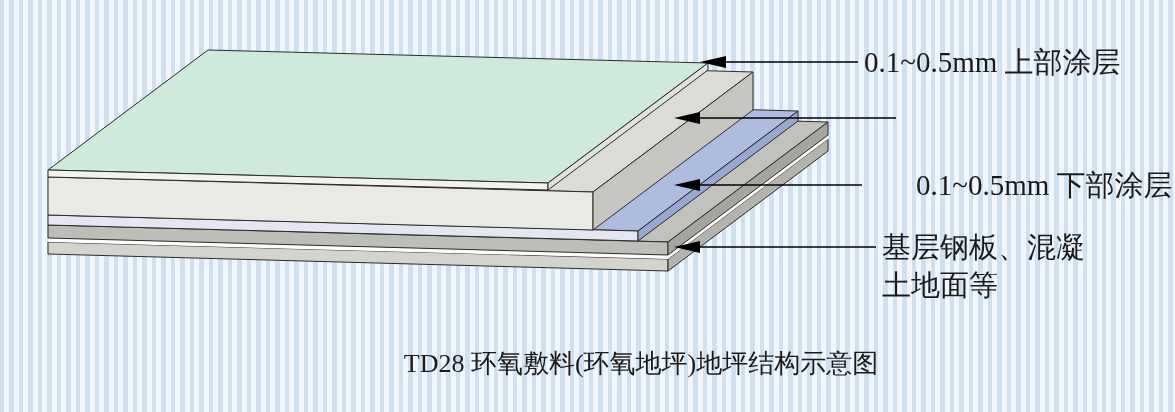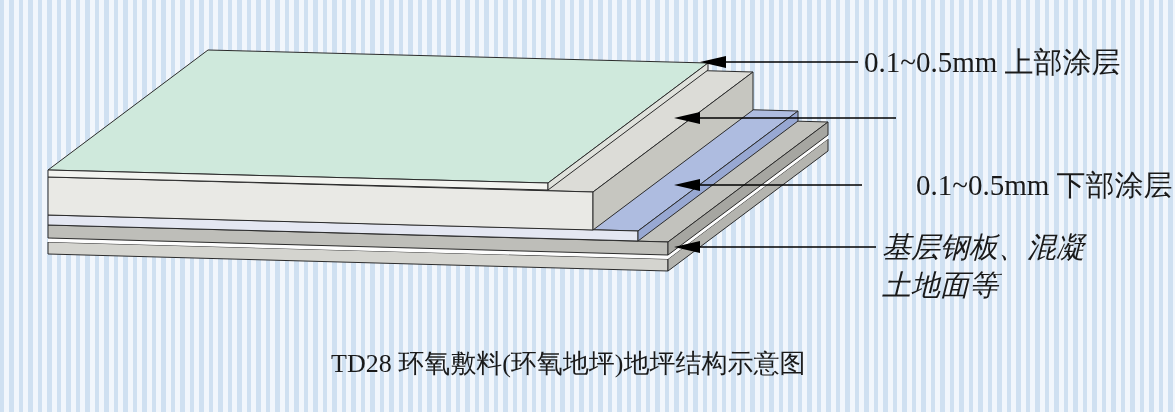--- a/index.html
+++ b/index.html
@@ -25,20 +25,21 @@
     font-size: 29px;
     line-height: 28px;
     white-space: pre-line;
   }
   #callout-base { line-height: 38px; }
   #caption {
     position: absolute;
     left: 331px;
     top: 348px;
     width: 620px;
+    text-align: center;
     font-size: 26px;
     line-height: 32px;
   }
 </style>
 </head>
 <body>
 
 <div id="screen">
 
   <svg id="diagram-svg" width="1175" height="412" viewBox="0 0 1175 412">
@@ -76,18 +77,18 @@
 
     <line class="arrow-line" x1="696" y1="247" x2="876" y2="247" stroke="#000000"></line>
     <polygon class="noline" points="674,247 700,241 700,253" fill="#000000"></polygon>
   </svg>
 
   <div class="callout" style="left:864px; top:48px;">0.1~0.5mm 上部涂层</div>
 
 
   <div class="callout" style="left:868px; top:171px;margin-left:48px;">0.1~0.5mm 下部涂层</div>
 
-  <div class="callout" id="callout-base" style="left:882px; top:228px;font-style:italic;">基层钢板、混凝
+  <div class="callout" id="callout-base" style="left:882px; top:228px;">基层钢板、混凝
 土地面等</div>
 
   <div id="caption">TD28 环氧敷料(环氧地坪)地坪结构示意图</div>
 
 </div>
 
 </body></html>

